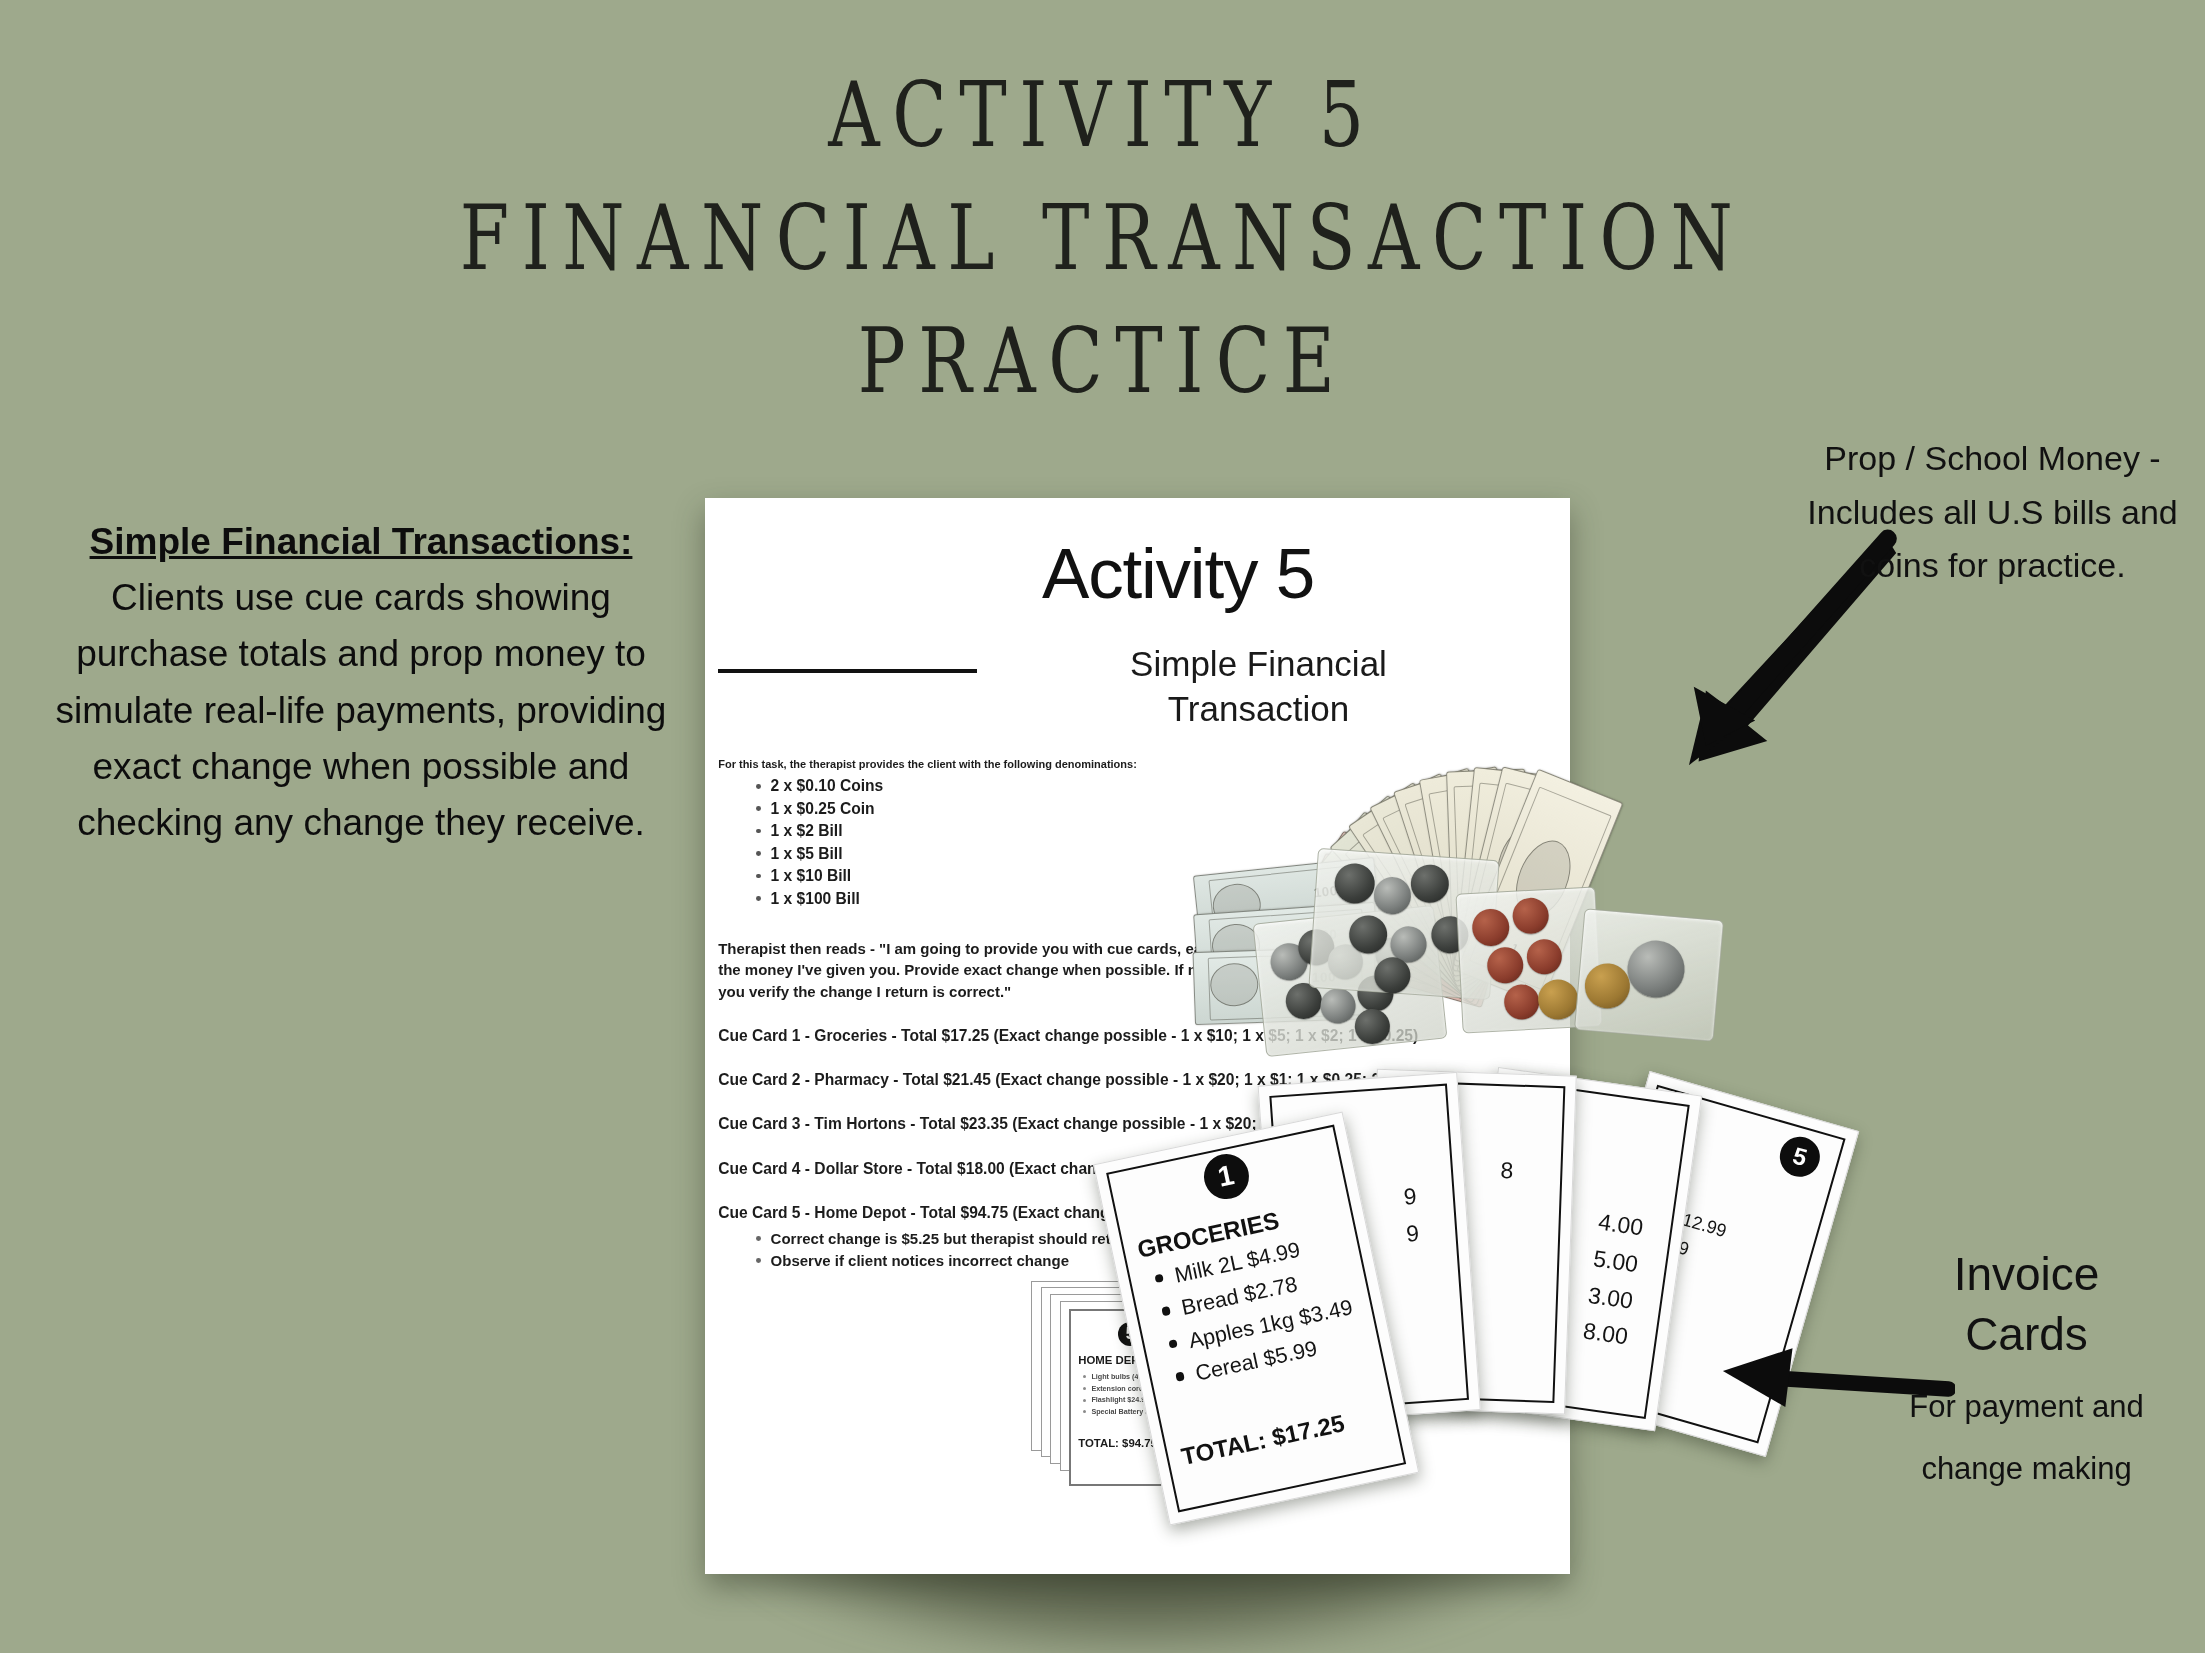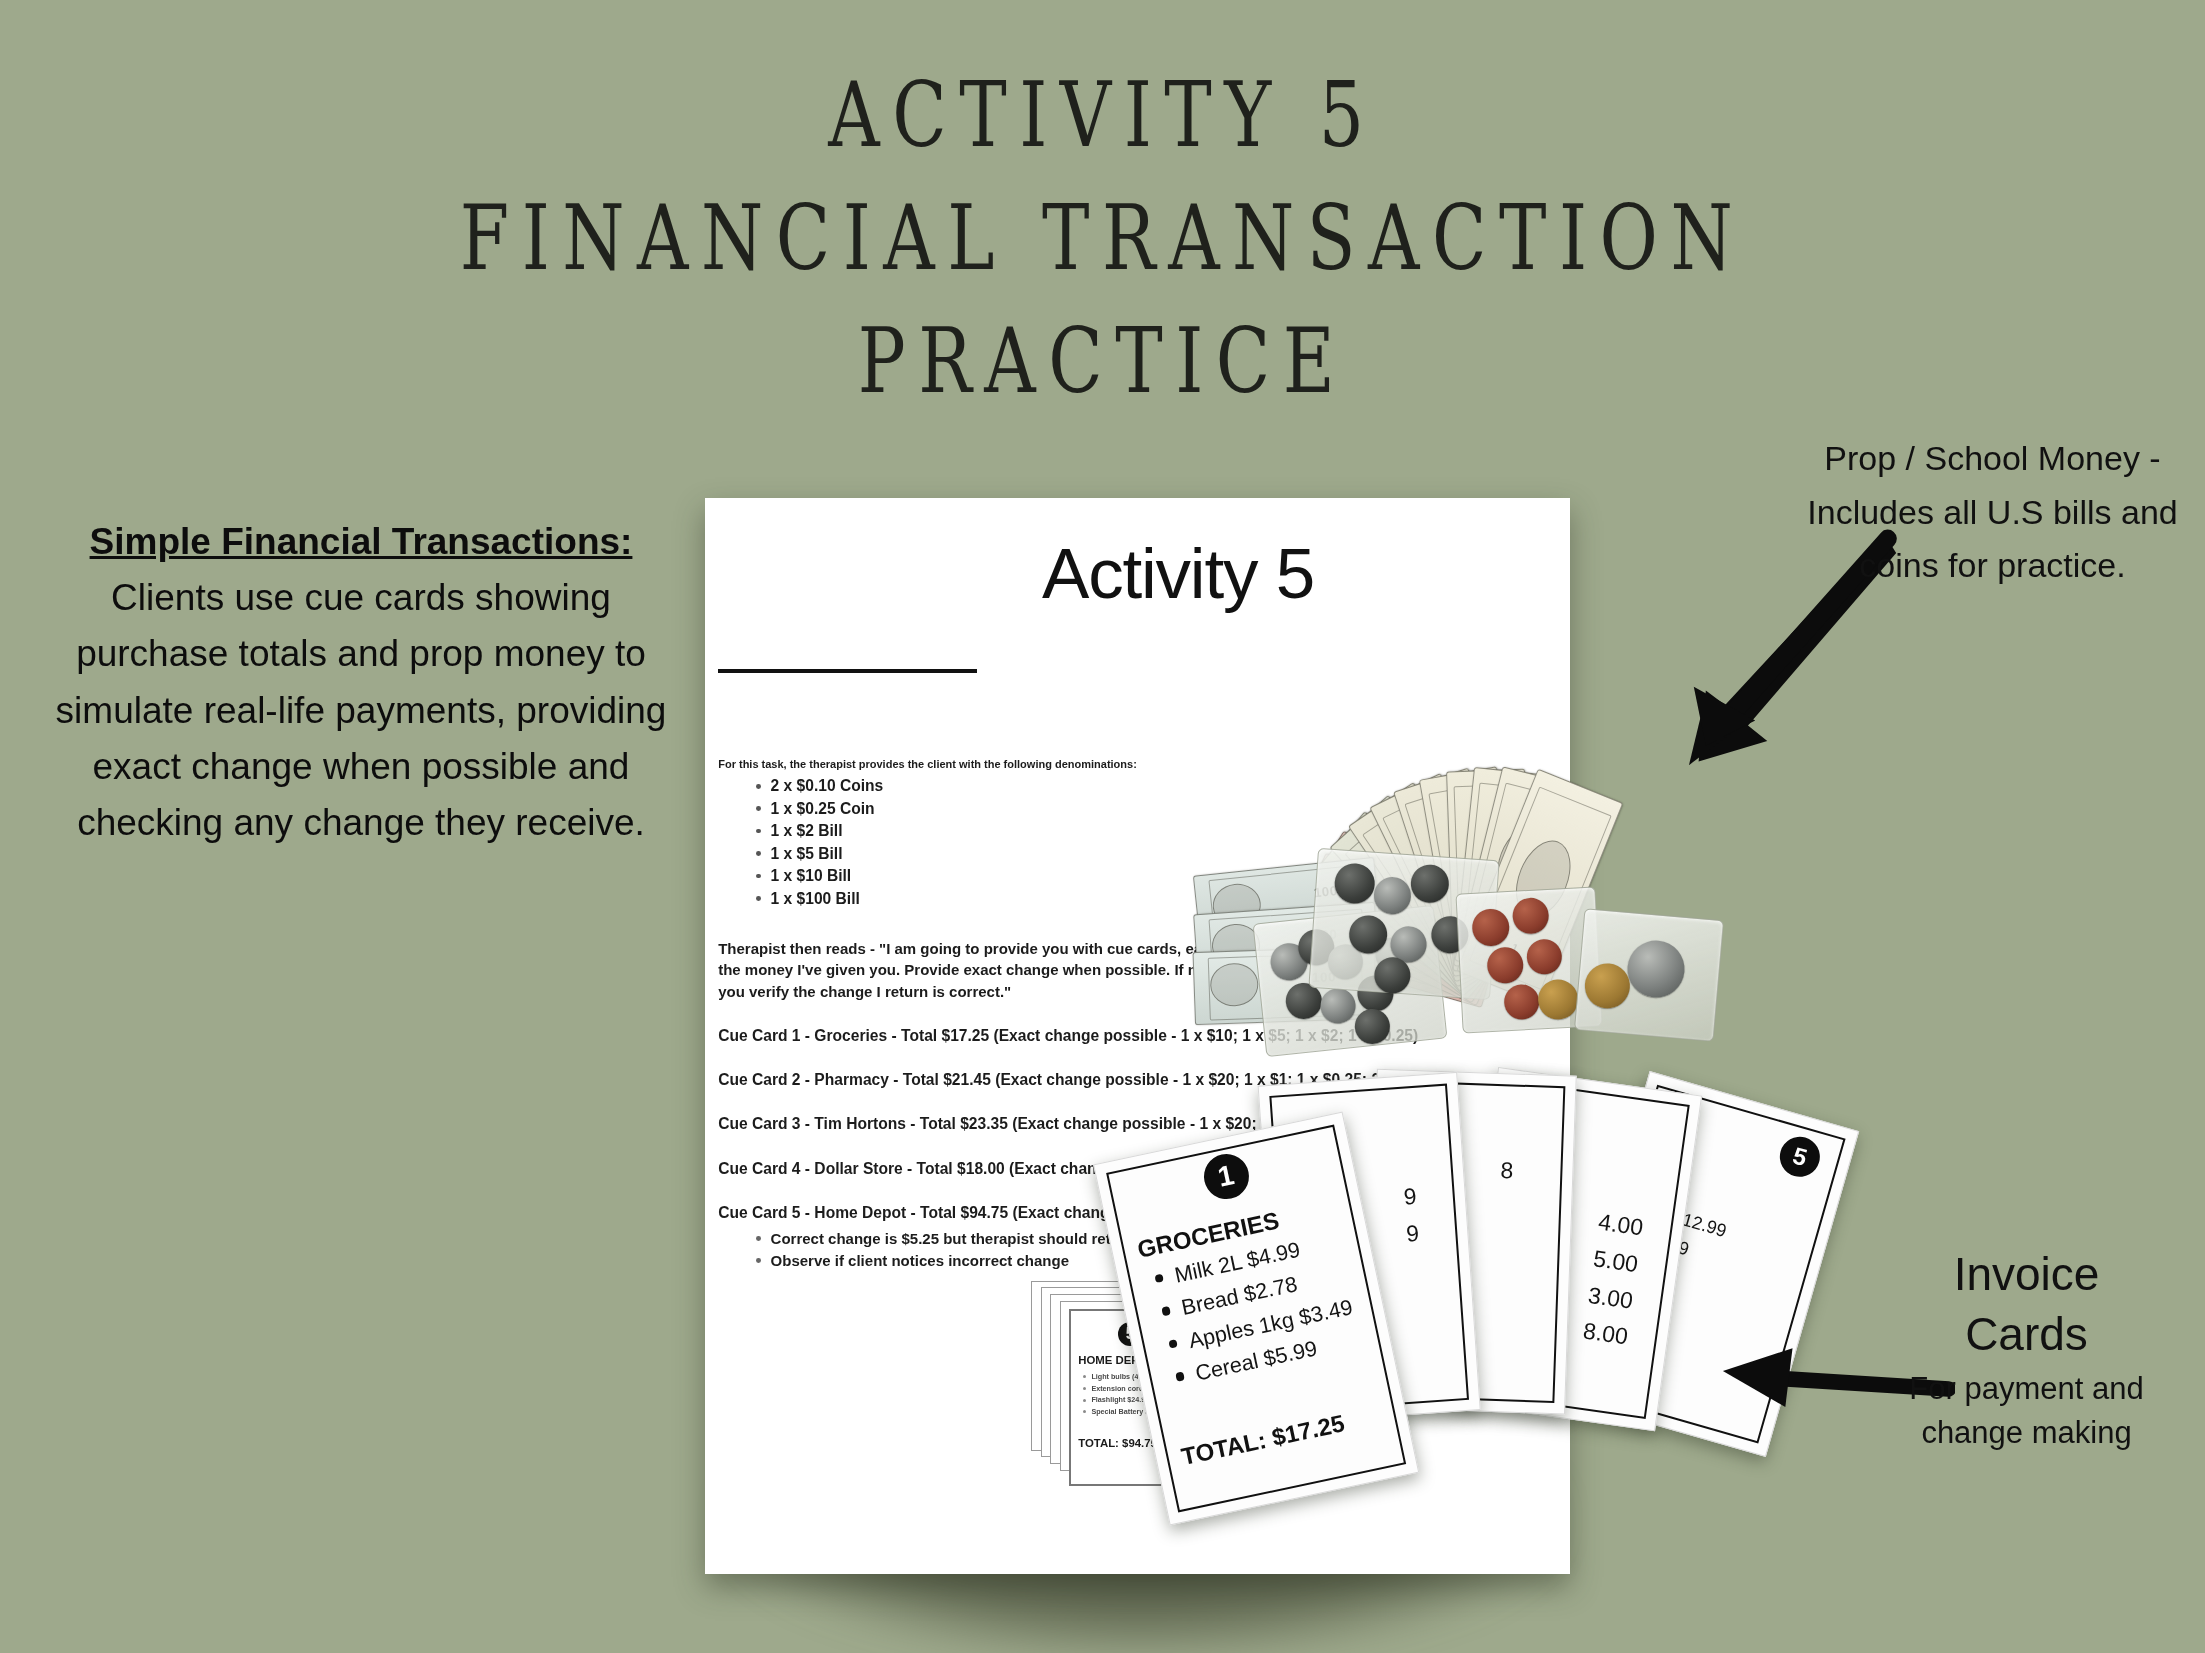--- a/index.html
+++ b/index.html
@@ -46,21 +46,21 @@
 
   
   .annot-bottomright{
     position:absolute;left:1852px;top:1245px;width:349px;
     text-align:center;color:#111;
   }
   .annot-bottomright .big{
     font-size:46px;line-height:1.3;display:block;
   }
   .annot-bottomright .small{
-    font-size:31px;line-height:1.35;display:block;margin-top:3px;
+    font-size:31px;line-height:1.35;display:block;margin-top:21px;
   }
 
   
   .arrow-svg{position:absolute;pointer-events:none;}
   #arrow-top{left:1648px;top:529px;}
   #arrow-bottom{left:1702px;top:1323px;}
 
   
   .doc-shadow{
     position:absolute;left:725px;top:1461px;width:836px;height:198px;
@@ -200,20 +200,24 @@
   <div class="left-copy">
     <b>Simple Financial Transactions:</b><span> Clients use cue cards showing purchase totals and prop money to simulate real-life payments, providing exact change when possible and checking any change they receive.</span>
   </div>
 
   <div class="doc-shadow"></div>
 
   <div class="doc-page">
     <div class="doc-inner">
       <div class="doc-title">Activity 5</div>
       <div class="doc-rule"></div>
+      <div class="doc-sub">
+        <span>Simple Financial</span><br>
+        <span>Transaction</span>
+      </div>
 
       <div class="doc-body">
         <p class="intro">For this task, the therapist provides the client with the following denominations:</p>
 
         <ul class="denoms">
           <li>2 x $0.10 Coins</li>
           <li>1 x $0.25 Coin</li>
           <li>1 x $2 Bill</li>
           <li>1 x $5 Bill</li>
           <li>1 x $10 Bill</li>

